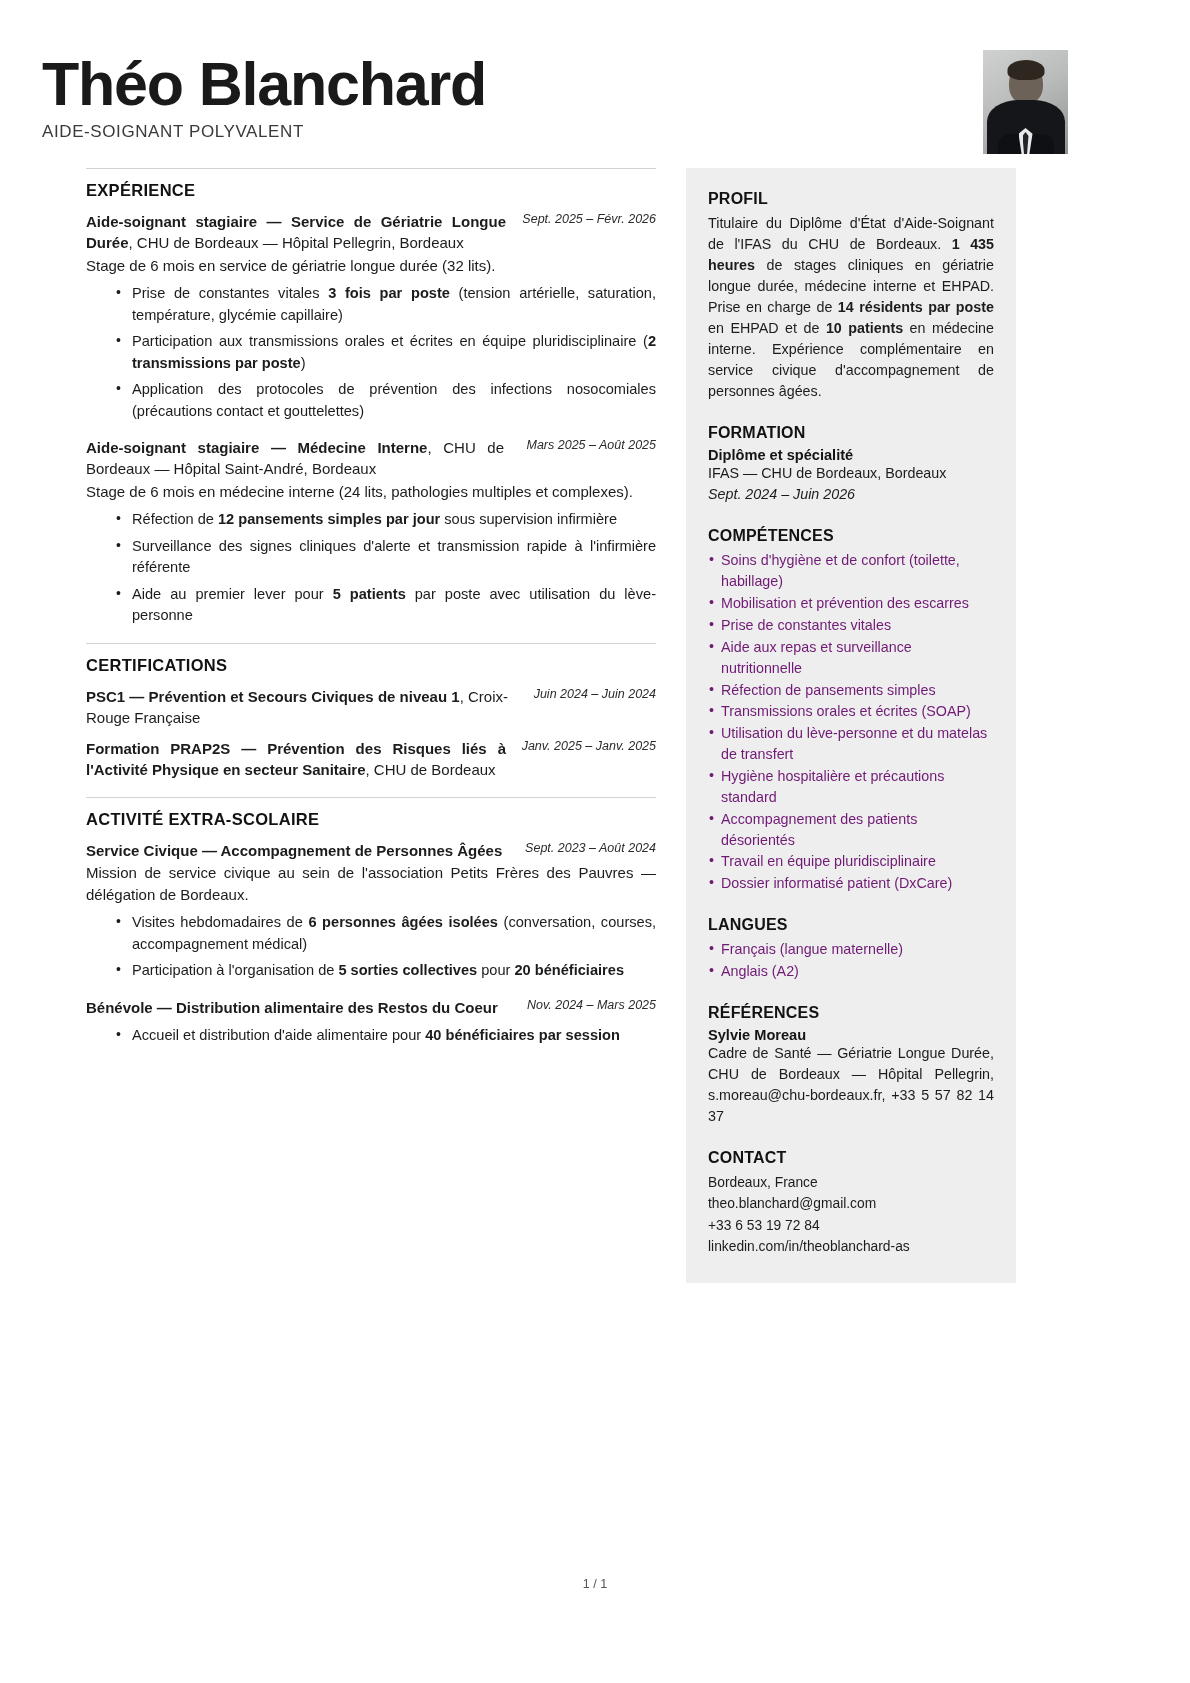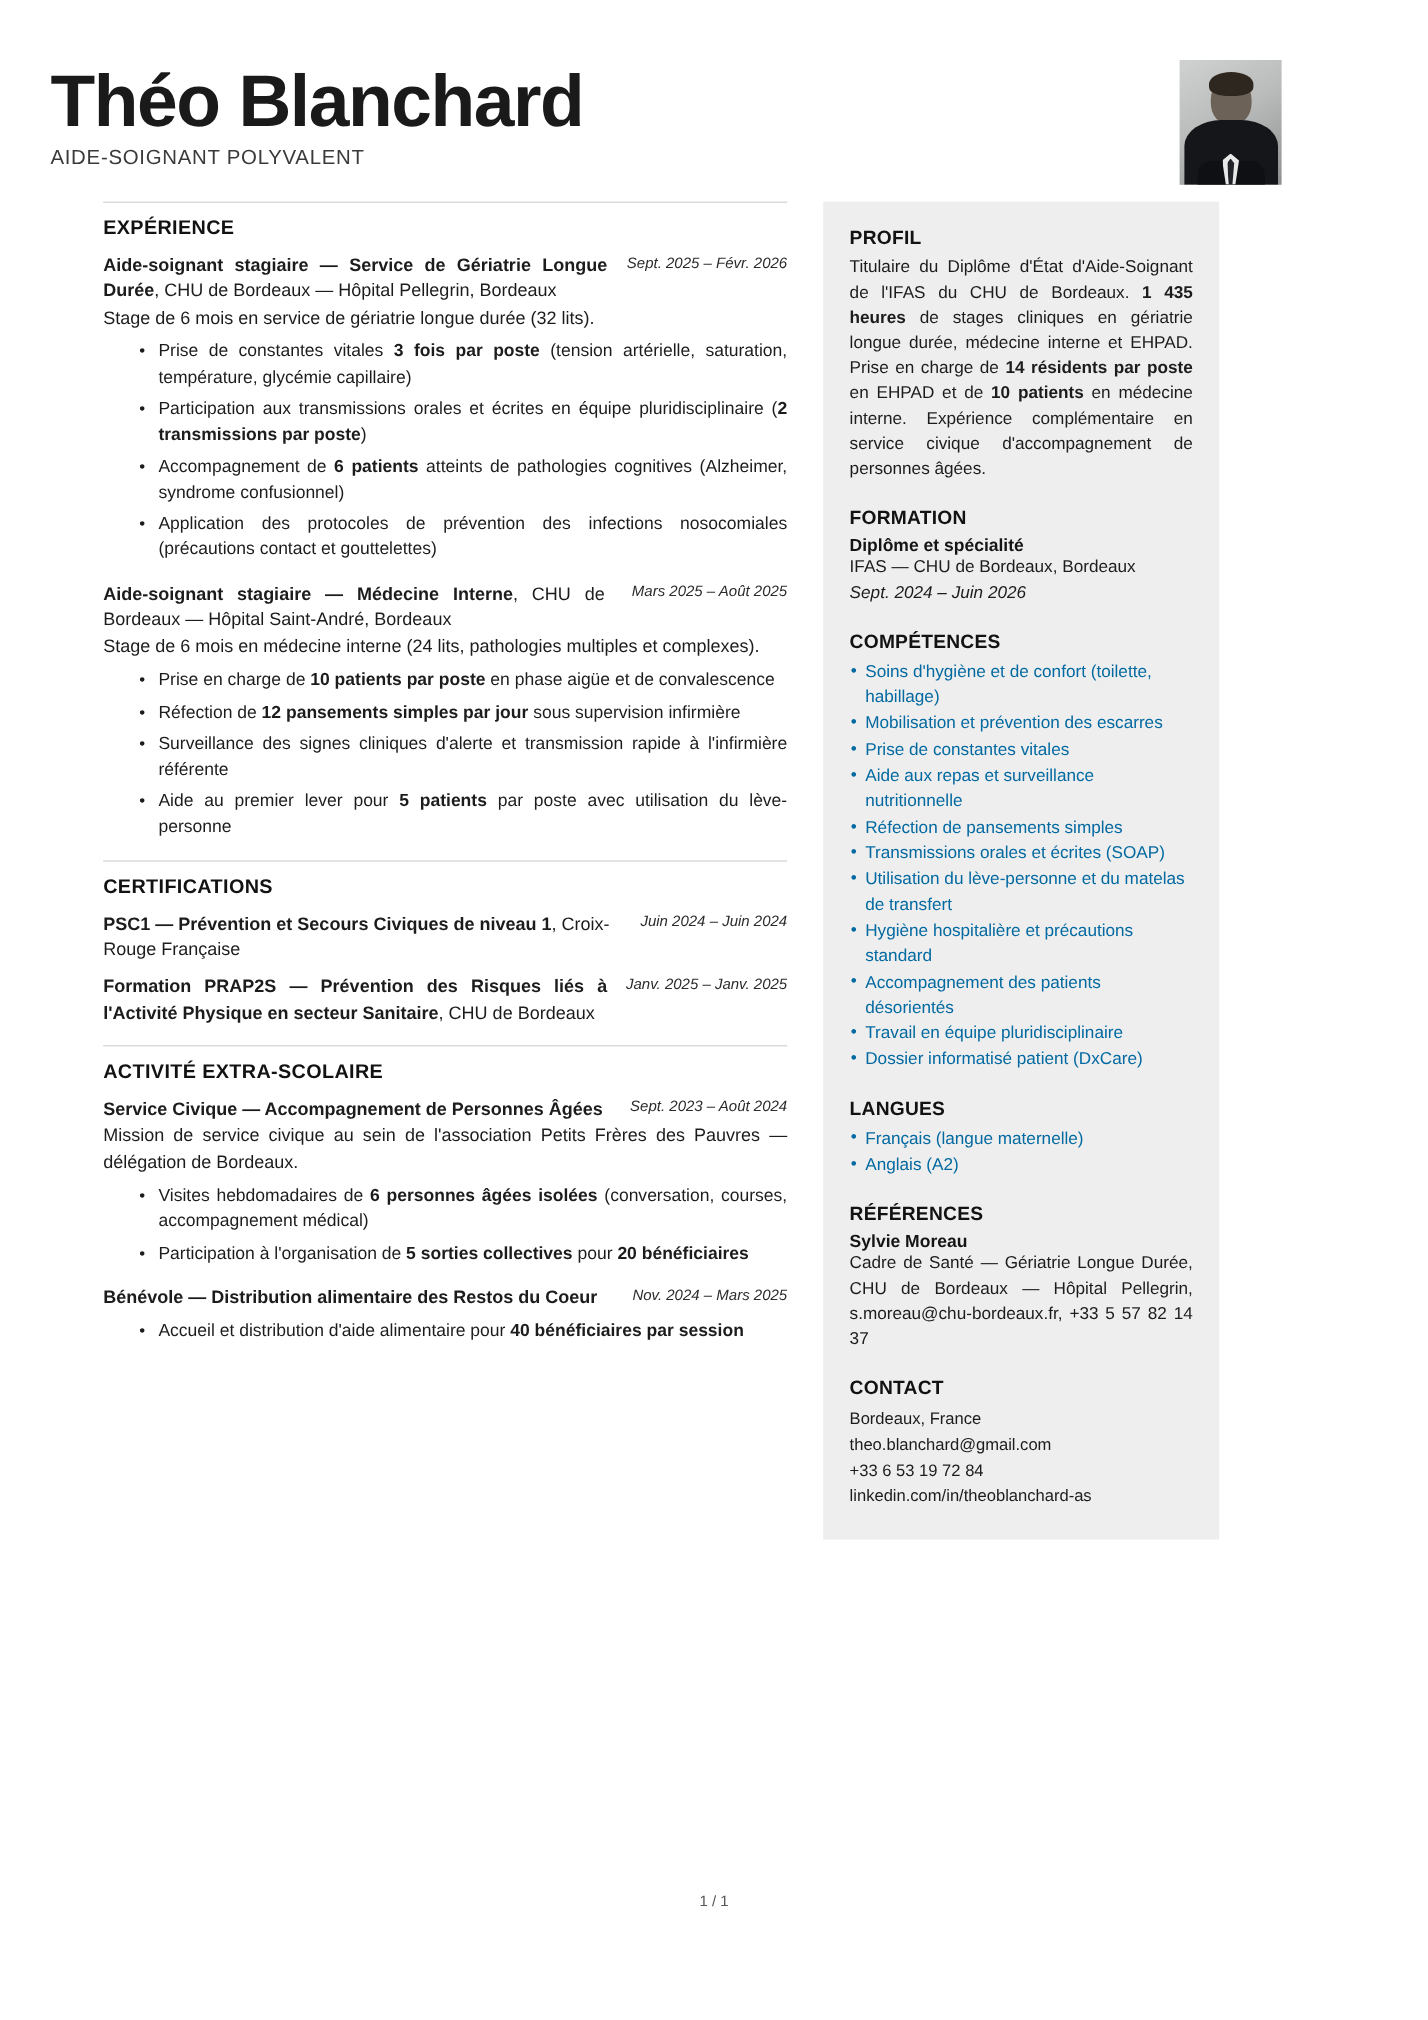--- a/index.html
+++ b/index.html
@@ -186,21 +186,21 @@
   }
   .r-para b { font-weight: bold; }
   .r-strong { font-size: 14.6px; font-weight: bold; color: #141414; margin: 0; }
   .r-line { font-size: 14.3px; line-height: 1.48; color: #1c1c1c; margin: 0; }
   .r-italic { font-size: 14.3px; font-style: italic; color: #1c1c1c; margin: 0; line-height: 1.48; }
   ul.r-bullets { list-style: none; margin: 2px 0 0 0; padding: 0; }
   ul.r-bullets li {
     position: relative;
     font-size: 14.3px;
     line-height: 1.46;
-    color: #0369a1;
+    color: #701a75;
     padding-left: 13px;
     margin-bottom: 1px;
   }
   ul.r-bullets li:before {
     content: "\2022";
     position: absolute;
     left: 1px;
     top: -1px;
   }
   .contact-line { font-size: 13.8px; line-height: 1.55; color: #1c1c1c; }
@@ -245,35 +245,33 @@
         <div class="entry-head">
           <div class="entry-date">Sept. 2025 – Févr. 2026</div>
           <p class="entry-title" style="padding-right:150px;">
             <b>Aide-soignant stagiaire — Service de Gériatrie Longue Durée</b><span>, CHU de Bordeaux — Hôpital Pellegrin, Bordeaux</span>
           </p>
         </div>
         <p class="entry-sub">Stage de 6 mois en service de gériatrie longue durée (32 lits).</p>
         <ul class="bullets">
           <li><span>Prise de constantes vitales </span><b>3 fois par poste</b><span> (tension artérielle, saturation, température, glycémie capillaire)</span></li>
           <li><span>Participation aux transmissions orales et écrites en équipe pluridisciplinaire (</span><b>2 transmissions par poste</b><span>)</span></li>
-          <li><span>Accompagnement de </span><b>6 patients</b><span> atteints de pathologies cognitives (Alzheimer, syndrome confusionnel)</span></li>
           <li><span>Application des protocoles de prévention des infections nosocomiales (précautions contact et gouttelettes)</span></li>
         </ul>
       </div>
 
       <div class="entry">
         <div class="entry-head">
           <div class="entry-date">Mars 2025 – Août 2025</div>
           <p class="entry-title" style="padding-right:152px;">
             <b>Aide-soignant stagiaire — Médecine Interne</b><span>, CHU de Bordeaux — Hôpital Saint-André, Bordeaux</span>
           </p>
         </div>
         <p class="entry-sub">Stage de 6 mois en médecine interne (24 lits, pathologies multiples et complexes).</p>
         <ul class="bullets">
-          <li><span>Prise en charge de </span><b>10 patients par poste</b><span> en phase aigüe et de convalescence</span></li>
           <li><span>Réfection de </span><b>12 pansements simples par jour</b><span> sous supervision infirmière</span></li>
           <li><span>Surveillance des signes cliniques d'alerte et transmission rapide à l'infirmière référente</span></li>
           <li><span>Aide au premier lever pour </span><b>5 patients</b><span> par poste avec utilisation du lève-personne</span></li>
         </ul>
       </div>
 
       <div class="rule" style="margin-top:16px;"></div>
       <div class="sec-title">CERTIFICATIONS</div>
 
       <div class="entry" style="margin-bottom:10px;">

